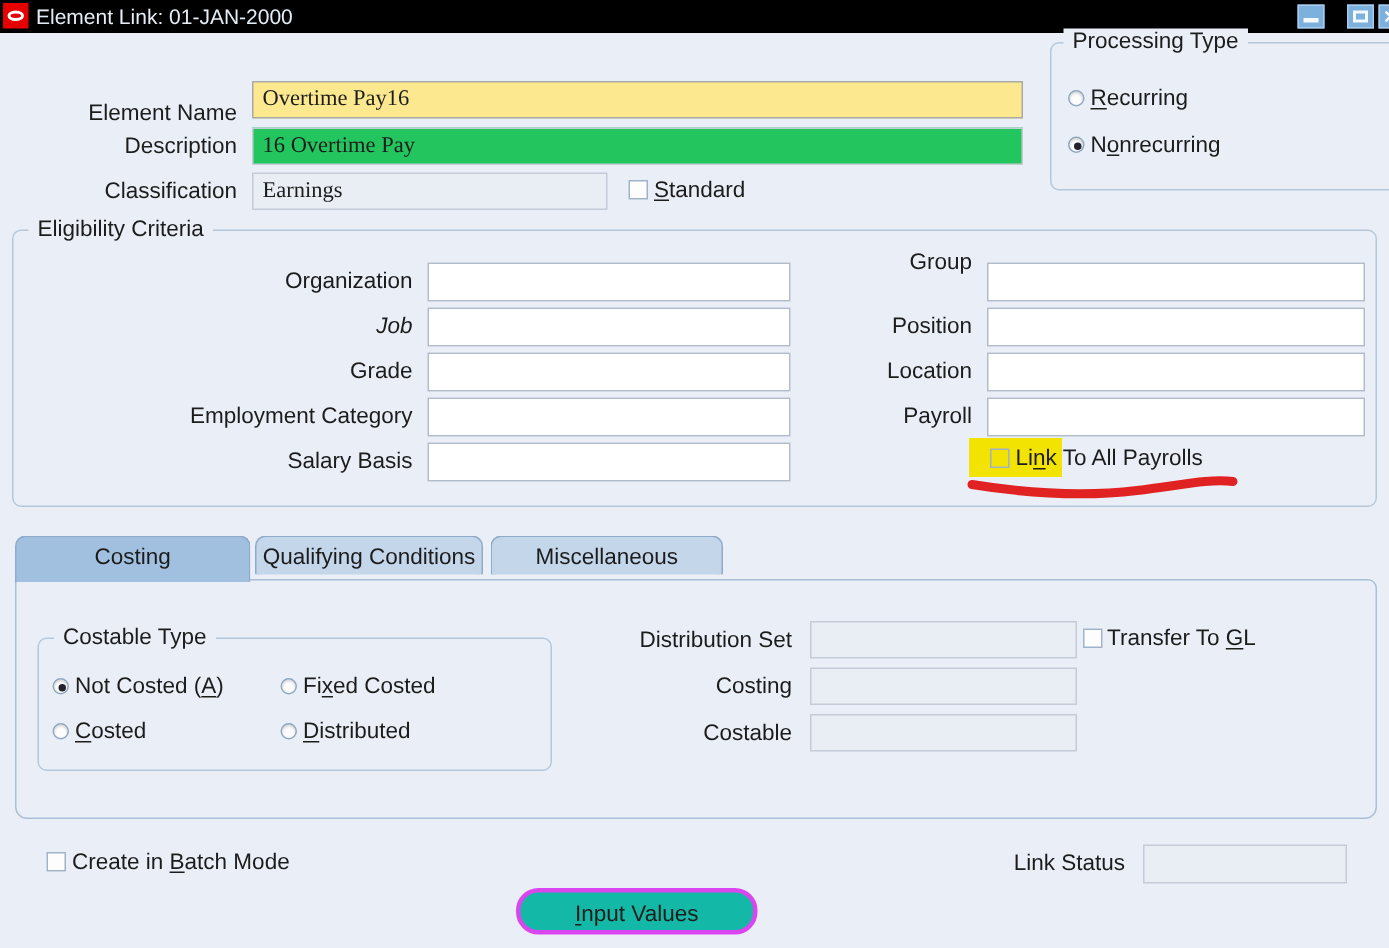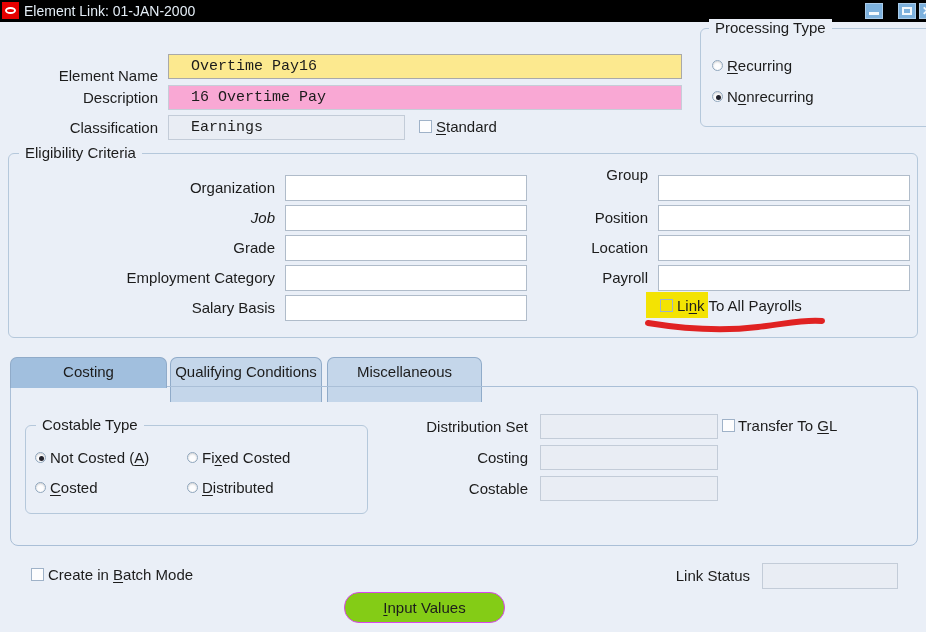--- a/index.html
+++ b/index.html
@@ -16,47 +16,47 @@
   .winbtn.min  { left:865px; }
   .winbtn.max  { left:898px; }
   .winbtn.close{ left:919px; }
   .glyph-min { position:absolute; left:3px; bottom:3px; width:10px; height:3px; background:#f4f9fd; }
   .glyph-max { position:absolute; left:3px; top:3px; width:10px; height:8px; border:2px solid #f4f9fd; }
   .glyph-close { position:absolute; left:2px; top:0px; color:#f4f9fd; font-weight:bold; font-size:12px; line-height:15px; }
 
   
   .lbl { position:absolute; text-align:right; height:25px; line-height:25px; white-space:nowrap; }
   .field { position:absolute; height:25px; border:1px solid #b0bcca; background:#ffffff;
-           font-family:Liberation Mono, monospace; font-size:15px; color:#1c1c1c; padding:0 22px; outline:none; }
+           font-family:Liberation Serif, serif; font-size:15px; color:#1c1c1c; padding:0 6px; outline:none; }
   .field.yellow   { background:#fce98f; border-color:#a9a9a9; }
-  .field.softbg   { background:#f9a8d4; border-color:#c6cdd8; }
+  .field.softbg   { background:#22c55e; border-color:#c6cdd8; }
   .field.disabled { background:#e9edf4; border-color:#c3ccd8; }
   .groupbox { position:absolute; border:1px solid #b5c8db; border-radius:6px; }
   .legend { position:absolute; top:-10px; left:10px; background:#eaeff7; padding:0 6px; white-space:nowrap; }
   .checkbox { position:absolute; width:13px; height:13px; background:#fdfdfe; border:1px solid #9fb2c8; }
   .checkbox.transparent { background:transparent; }
   .radio { position:absolute; width:11px; height:11px; border:1px solid #8fa6bd; border-radius:50%; background:#fdfdfe; box-shadow: inset 0 1px 2px rgba(0,0,0,.18); }
   .radio.selected::after { content:""; position:absolute; left:3px; top:3px; width:5px; height:5px; border-radius:50%; background:#22222c; }
   .ck-label { position:absolute; height:18px; line-height:18px; white-space:nowrap; }
   u { text-underline-offset:2px; }
 
   
-  .tab { position:absolute; top:357px; height:45px; line-height:28px; text-align:center;
+  .tab { position:absolute; top:357px; height:26px; line-height:28px; text-align:center;
          background:#c4d6ea; border:1px solid #90abc9; border-bottom:none; border-radius:7px 7px 0 0; }
   .tab.active { background:#a1bfde; height:31px; z-index:3; }
   .tabpanel { position:absolute; left:10px; top:386px; width:908px; height:160px;
               border:1px solid #aabfd7; border-radius:0 6px 8px 8px; z-index:1; }
 
   
   .hl { position:absolute; background:#f3e303; z-index:1; }
   .ann-svg { position:absolute; z-index:4; pointer-events:none; }
   .over { z-index:2; }
 
   
-  .btn { position:absolute; background:#84cc16; border:1px solid #d946ef; border-radius:15px;
+  .btn { position:absolute; background:#14b8a6; border:3px solid #d946ef; border-radius:15px;
          text-align:center; font-size:15px; color:#1c1c1c; cursor:default; }
 </style>
 </head>
 <body>
 
 <div id="app">
 
   <div class="titlebar">
     <div class="oracle-logo">
         <div class="ring"></div>

